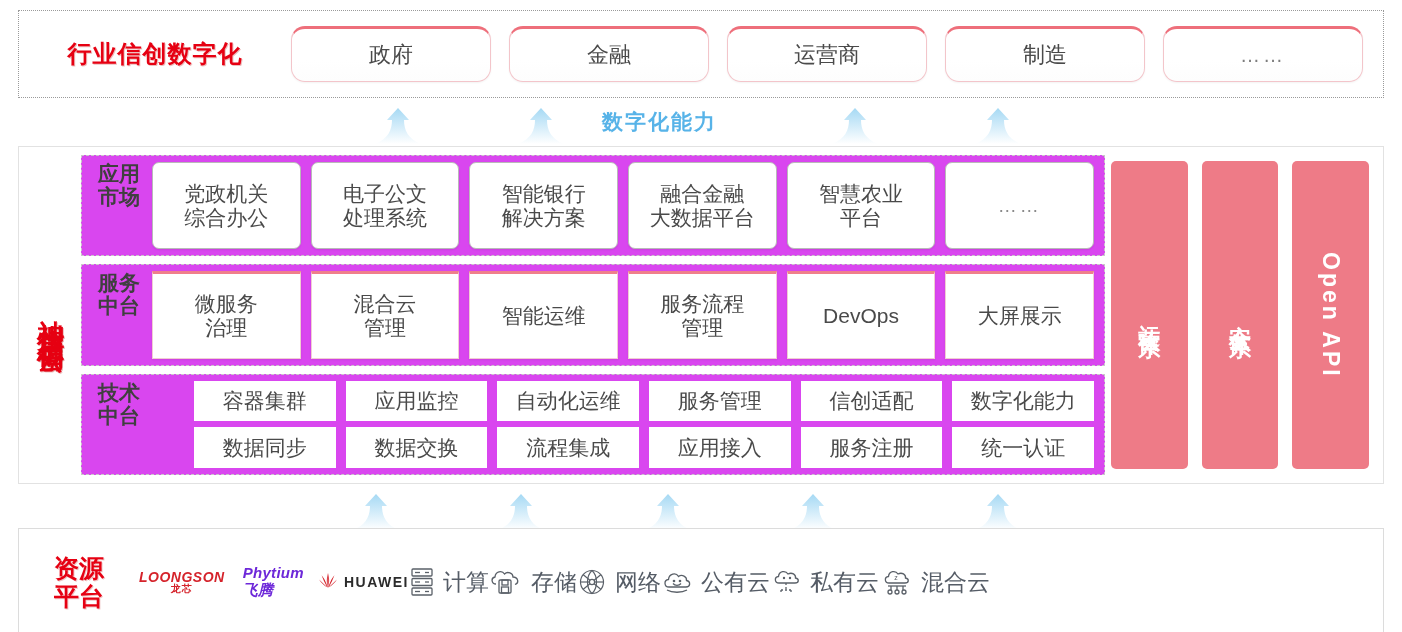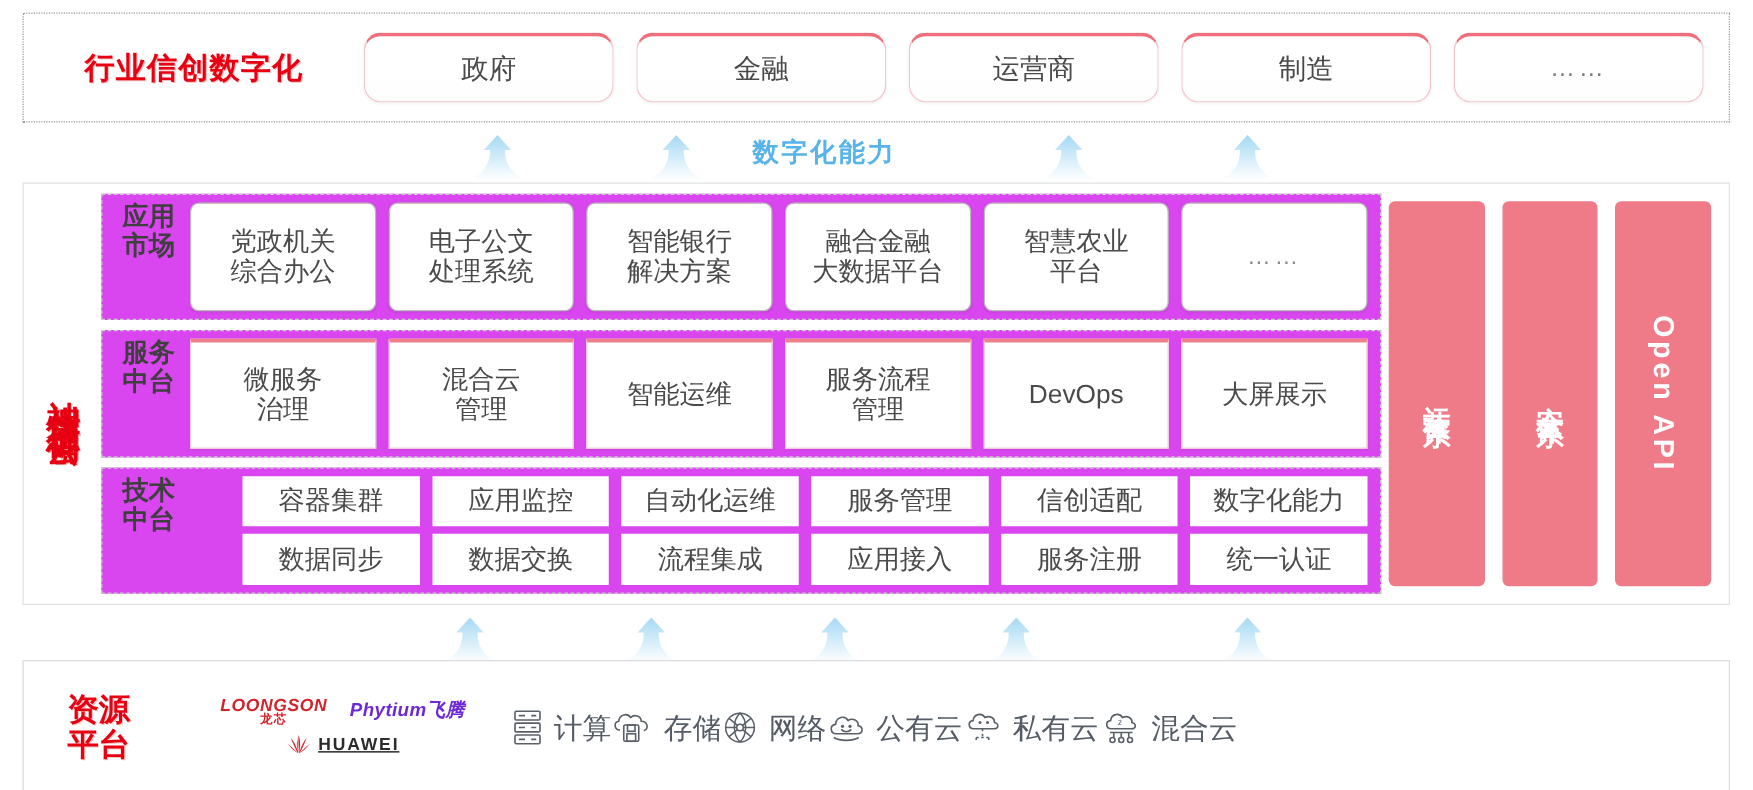--- a/index.html
+++ b/index.html
@@ -109,31 +109,31 @@
     position:absolute;left:18px;top:528px;width:1366px;height:108px;
     border:1px solid #dcdcdc;box-sizing:border-box;background:#fff;
     display:flex;align-items:center;
   }
   .res-title{
     width:120px;flex:0 0 120px;text-align:center;
     color:#e60012;font-weight:bold;font-size:25px;line-height:1.12;
     text-shadow:1px 1px 0 rgba(180,0,0,.22);
   }
   .vendor-logos{
-    width:270px;flex:0 0 270px;display:flex;flex-direction:column;
+    width:270px;flex:0 0 270px;display:flex;flex-direction:row;
     align-items:center;justify-content:center;gap:6px;
   }
   .vendor-row{display:flex;align-items:center;justify-content:center;gap:18px;}
   .logo-loongson{display:flex;flex-direction:column;align-items:center;line-height:1;}
   .logo-loongson .ls-en{
     font-size:14px;font-weight:bold;font-style:italic;color:#d5232b;letter-spacing:.5px;
   }
   .logo-loongson .ls-cn{font-size:10px;color:#d5232b;font-weight:bold;letter-spacing:1px;}
   .logo-phytium{font-size:15px;font-weight:bold;color:#6d28d9;font-style:italic;letter-spacing:.3px;}
-  .logo-huawei{display:flex;gap:6px;text-decoration:underline;}
+  .logo-huawei{display:flex;align-items:center;gap:6px;}
   .logo-huawei .hw-text{font-size:14px;font-weight:bold;color:#2b2b2b;letter-spacing:1.5px;}
 
   .res-items{flex:1;display:flex;align-items:center;justify-content:flex-start;padding-right:20px;}
   .res-item{display:flex;align-items:center;gap:8px;font-size:23px;color:#555c66;}
   .res-item svg{display:block;}
 </style>
 </head>
 <body>
 
 <div class="stage">

